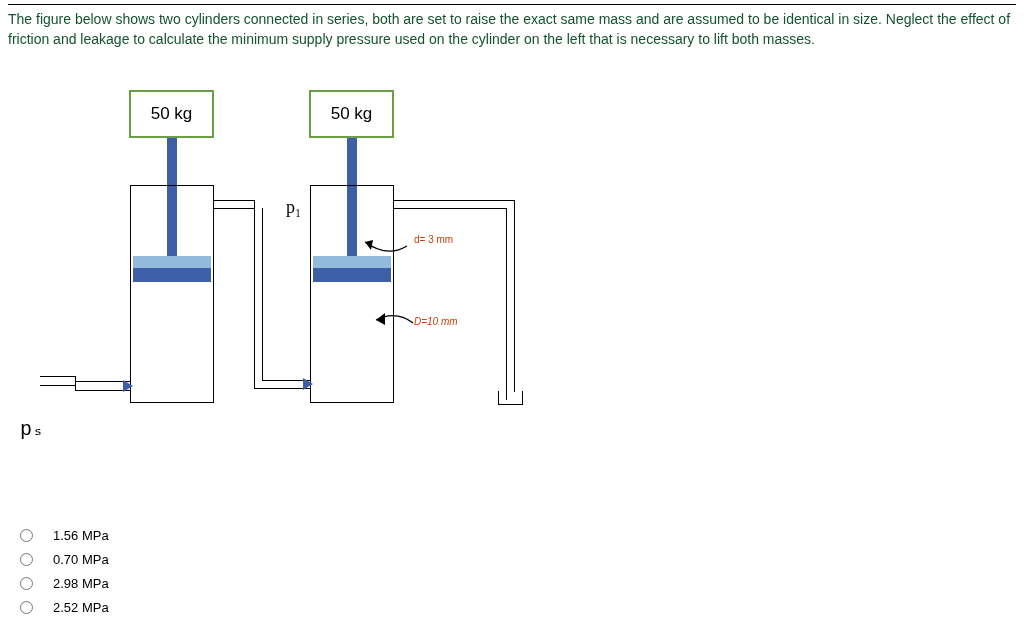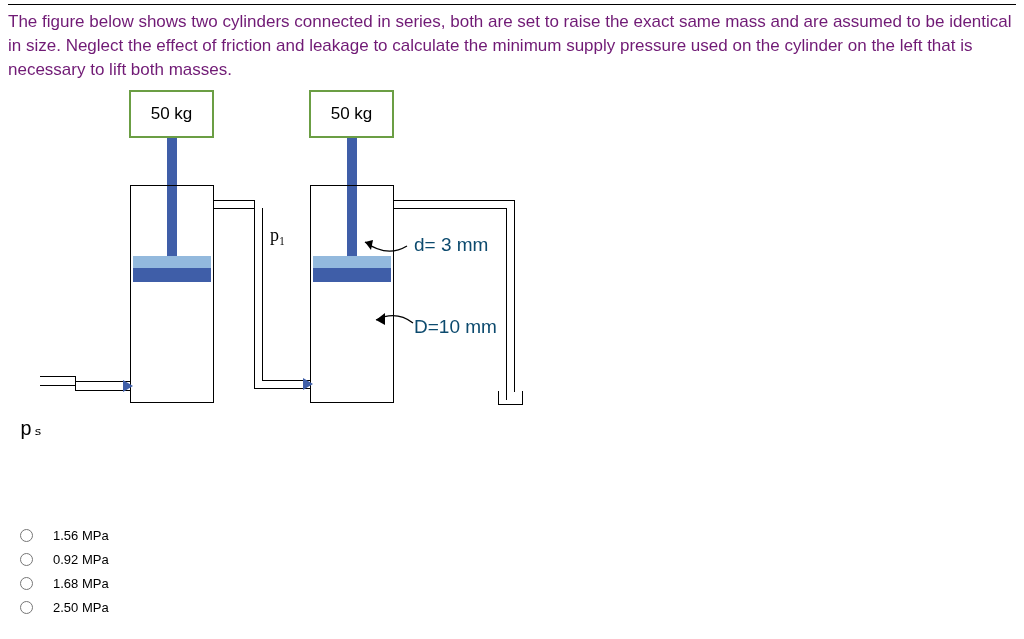--- a/index.html
+++ b/index.html
@@ -17,23 +17,23 @@
       left: 8px;
       right: 8px;
       height: 1px;
       background: #000;
     }
     .question-text {
       position: absolute;
       top: 10px;
       left: 8px;
       right: 8px;
-      font-size: 17px;
+      font-size: 14px;
       line-height: 1.4;
-      color: #701a75;
+      color: #14532d;
     }
     .diagram-area {
       position: absolute;
       top: 80px;
       left: 0;
       width: 1016px;
       height: 400px;
     }
     .mass-box {
       position: absolute;
@@ -59,22 +59,22 @@
       position: absolute;
       border: 1.5px solid #000;
     }
     .arrow-head {
       position: absolute;
       width: 0;
       height: 0;
     }
     .label {
       position: absolute;
-      font-size: 19px;
-      color: #0c4a6e;
+      font-size: 10px;
+      color: #c2410c;
     }
     .label-ps {
       position: absolute;
       font-family: Liberation Mono, monospace;
       font-size: 20px;
     }
     .label-p1 {
       position: absolute;
       font-family: 'Times New Roman', serif;
       font-size: 18px;
@@ -159,47 +159,47 @@
 
   <div class="arrow-head" style="left:303px; top:298px; border-left:10px solid #3f5ea8; border-top:6px solid transparent; border-bottom:6px solid transparent;"></div>
 
   <div style="position:absolute; border-top:1.5px solid #000; left:394px; top:120px; width:120px;"></div>
   <div style="position:absolute; border-top:1.5px solid #000; left:394px; top:128px; width:112px;"></div>
   <div style="position:absolute; border-left:1.5px solid #000; left:514px; top:120px; height:192px;"></div>
   <div style="position:absolute; border-left:1.5px solid #000; left:506px; top:128px; height:192px;"></div>
 
   <div class="tank-notch" style="left:498px; top:311px; width:25px; height:14px;"></div>
 
-  <div class="label-p1" style="left:270px; top:117px;margin-top:28px;">p₁</div>
+  <div class="label-p1" style="left:286px; top:117px;">p₁</div>
   <div class="label-ps" style="left:20px; top:336px;">pₛ</div>
   <div class="label" style="left:414px; top:154px;">d= 3 mm</div>
-  <div class="label" style="left:414px; top:236px;">D=10 mm</div>
+  <div class="label" style="left:414px; top:236px;font-style:italic;">D=10 mm</div>
 
   <svg class="curved-arrow" style="left:357px; top:148px;" width="60" height="40">
     <path d="M 50 18 Q 30 30 8 14" stroke="#000" stroke-width="1.3" fill="none"></path>
     <polygon points="8,14 16,12 14,22" fill="#000"></polygon>
   </svg>
 
   <svg class="curved-arrow" style="left:368px; top:218px;" width="55" height="45">
     <path d="M 45 25 Q 28 12 8 22" stroke="#000" stroke-width="1.3" fill="none"></path>
     <polygon points="8,22 17,15 17,27" fill="#000"></polygon>
   </svg>
 
 </div>
 
 <div class="answers">
   <div class="answer-row">
     <input type="radio" name="ans" style="">
     <span>1.56 MPa</span>
   </div>
   <div class="answer-row">
     <input type="radio" name="ans" style="">
-    <span>0.92 MPa</span>
-  </div>
-  <div class="answer-row">
-    <input type="radio" name="ans" style="">
-    <span>1.68 MPa</span>
-  </div>
-  <div class="answer-row">
-    <input type="radio" name="ans" style="">
-    <span>2.50 MPa</span>
+    <span>0.70 MPa</span>
+  </div>
+  <div class="answer-row">
+    <input type="radio" name="ans" style="">
+    <span>2.98 MPa</span>
+  </div>
+  <div class="answer-row">
+    <input type="radio" name="ans" style="">
+    <span>2.52 MPa</span>
   </div>
 </div>
 
 </body></html>

